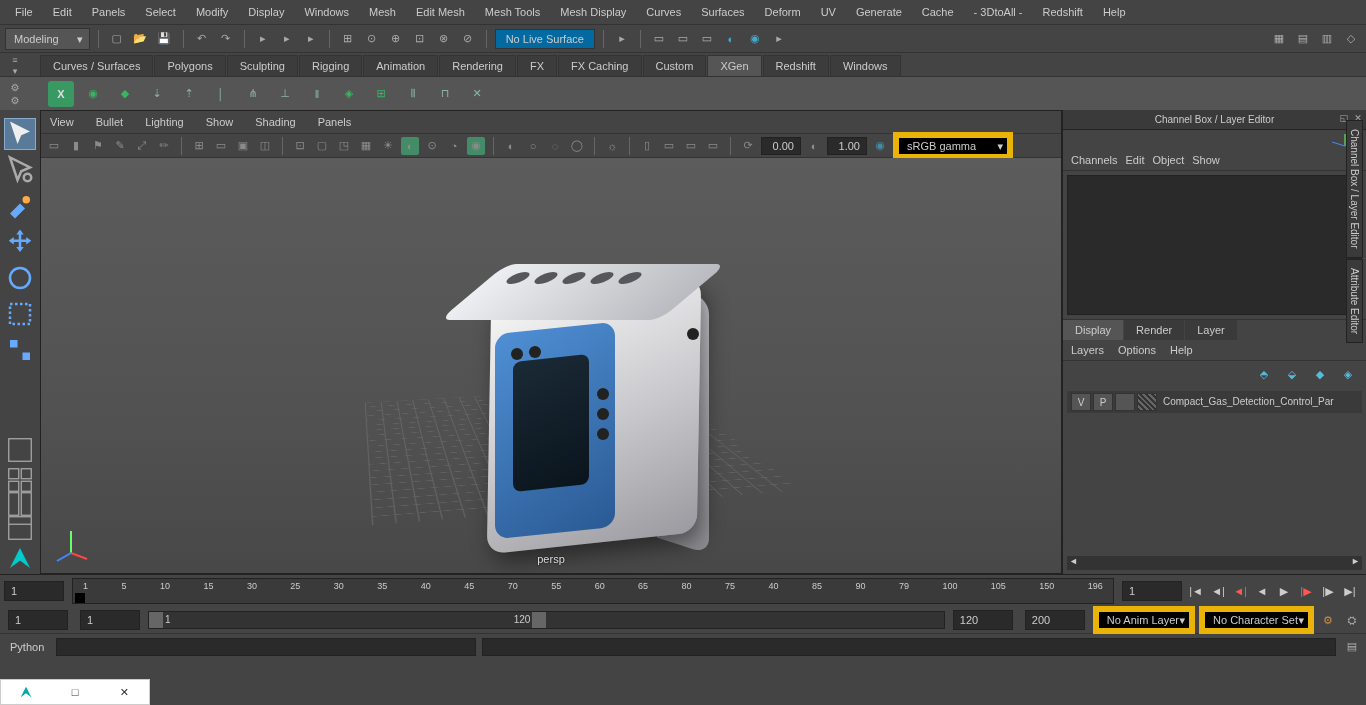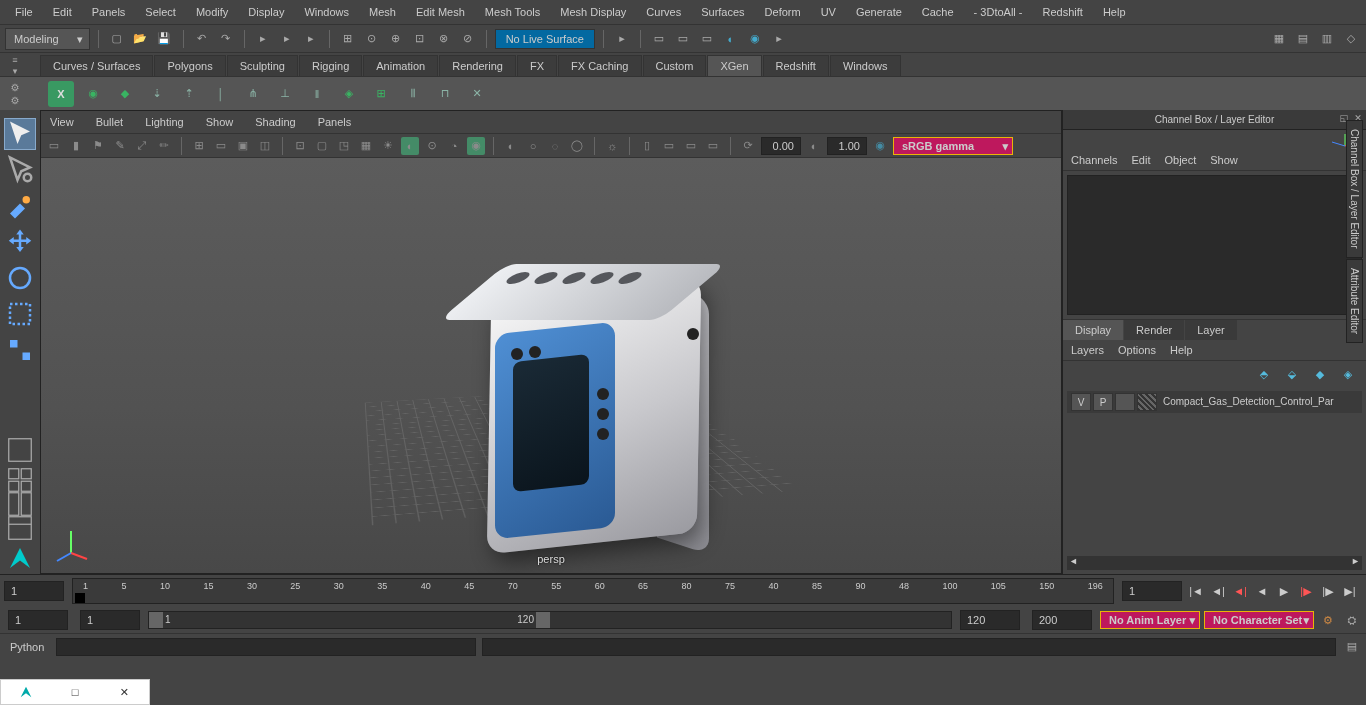--- a/index.html
+++ b/index.html
@@ -20,31 +20,31 @@
 .main-area { display: flex; height: 464px; background: #444; }
 .toolbox { width: 40px; background: #444; display: flex; flex-direction: column; align-items: center; padding-top: 8px; gap: 4px; }
 .tool { width: 32px; height: 32px; display: flex; align-items: center; justify-content: center; cursor: pointer; border: 1px solid transparent; }
 .tool.active { background: #5a7a9a; border: 1px solid #88aacc; }
 .viewport-container { flex: 1; display: flex; flex-direction: column; border: 1px solid #222; }
 .viewport-menu { display: flex; background: #444; padding: 2px 5px; gap: 14px; border-bottom: 1px solid #333; }
 .viewport-menu span { padding: 3px 4px; cursor: pointer; }
 .viewport-toolbar { display: flex; background: #444; padding: 2px 4px; gap: 4px; align-items: center; border-bottom: 1px solid #333; height: 24px; }
 .vt-icon { width: 18px; height: 18px; opacity: 0.7; }
 .num-field { background: #2a2a2a; padding: 2px 6px; width: 40px; border: 1px solid #222; text-align: right; }
-.dropdown { background: #be185d; padding: 2px 10px 2px 8px; border: 1px solid #eab308; position: relative; min-width: 120px; font-weight: bold; }
+.dropdown { background: #000000; padding: 2px 10px 2px 8px; border: 6px solid #eab308; position: relative; min-width: 120px; }
 .dropdown::after { content: '▾'; position: absolute; right: 4px; }
 .viewport { flex: 1; background: linear-gradient(180deg,#5c5c5c 0%,#525252 60%,#484848 100%); position: relative; overflow: hidden; }
 .camera-label { position: absolute; bottom: 8px; left: 50%; transform: translateX(-50%); font-size: 11px; color: #ddd; text-shadow: 0 0 2px #000; }
 .axis-gizmo { position: absolute; bottom: 10px; left: 10px; width: 40px; height: 40px; }
 .right-panel { width: 304px; background: #444; border-left: 1px solid #222; display: flex; flex-direction: column; }
 .right-side-tabs { position: absolute; right: 0; top: 120px; width: 20px; }
 .side-tab { writing-mode: vertical-rl; background: #3a3a3a; padding: 8px 2px; font-size: 10px; border: 1px solid #222; margin-bottom: 1px; }
 .panel-title { text-align: center; padding: 4px; font-size: 10px; background: #3a3a3a; border-bottom: 1px solid #222; position: relative; }
 .panel-title .ctl { position: absolute; right: 2px; top: 2px; display: flex; gap: 2px; }
-.panel-menu { display: flex; padding: 4px 8px; gap: 14px; border-bottom: 1px solid #333; }
+.panel-menu { display: flex; padding: 4px 8px; gap: 8px; border-bottom: 1px solid #333; }
 .panel-body { flex: 1; background: #2a2a2a; margin: 4px; border: 1px solid #222; }
 .lower-tabs { display: flex; background: #444; border-top: 1px solid #333; }
 .ltab { padding: 4px 12px; cursor: pointer; background: #3a3a3a; margin-right: 1px; }
 .ltab.active { background: #555; }
 .layer-menu { display: flex; padding: 4px 8px; gap: 14px; border-bottom: 1px solid #333; }
 .layer-icons { display: flex; justify-content: flex-end; padding: 4px 8px; gap: 8px; }
 .layer-row { display: flex; align-items: center; padding: 2px 4px; gap: 2px; background: #3a3a3a; margin: 2px 4px; }
 .layer-cell { width: 20px; height: 18px; background: #555; border: 1px solid #333; text-align: center; line-height: 18px; font-size: 10px; }
 .layer-name { flex: 1; font-size: 10px; padding-left: 4px; overflow: hidden; white-space: nowrap; }
 .scrollbar { height: 14px; background: #333; margin: 4px; position: relative; }
@@ -413,21 +413,21 @@
           <span>45</span>
           <span>70</span>
           <span>55</span>
         <span>60</span>
           <span>65</span>
           <span>80</span>
           <span>75</span>
         <span>40</span>
           <span>85</span>
           <span>90</span>
-          <span>48</span>
+          <span>79</span>
         <span>100</span>
           <span>105</span>
           <span>150</span>
           <span>196</span>
       </div>
       <div style="position:absolute;left:2px;top:14px;bottom:0;width:10px;background:#000"></div>
     </div>
     <div class="frame-field">1</div>
     <div class="playback">
       <div class="play-btn">|◄</div>

